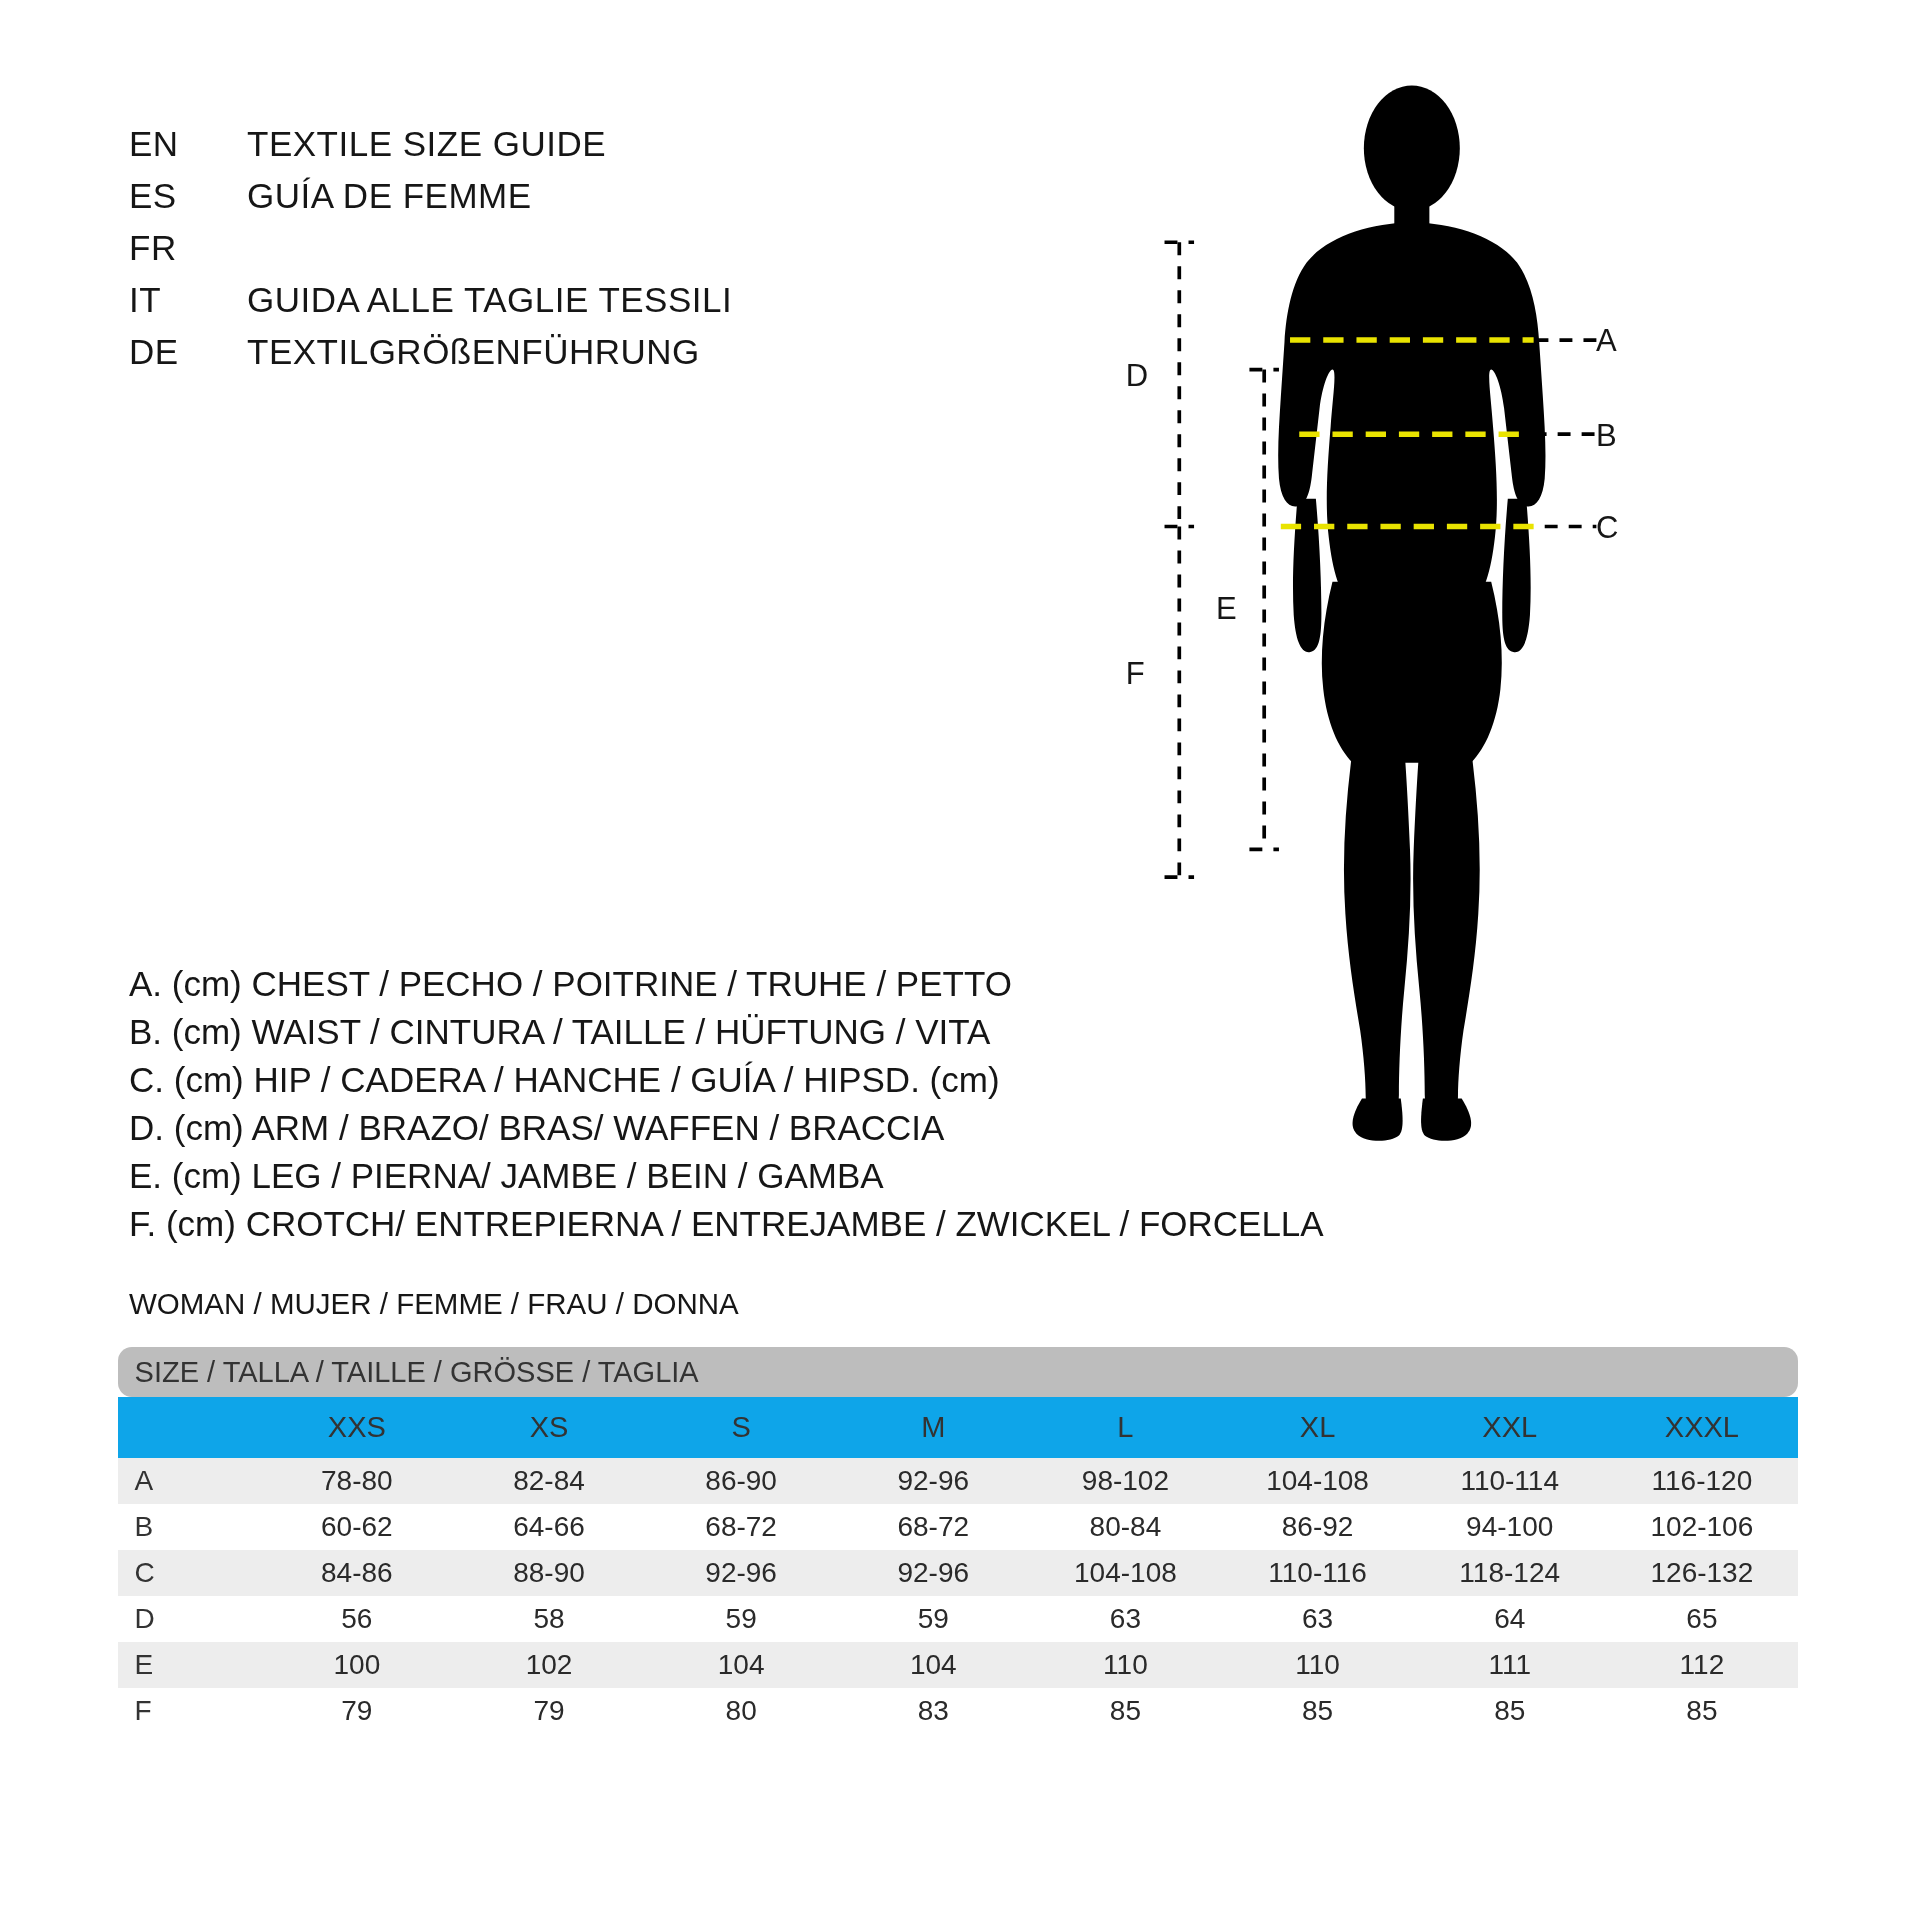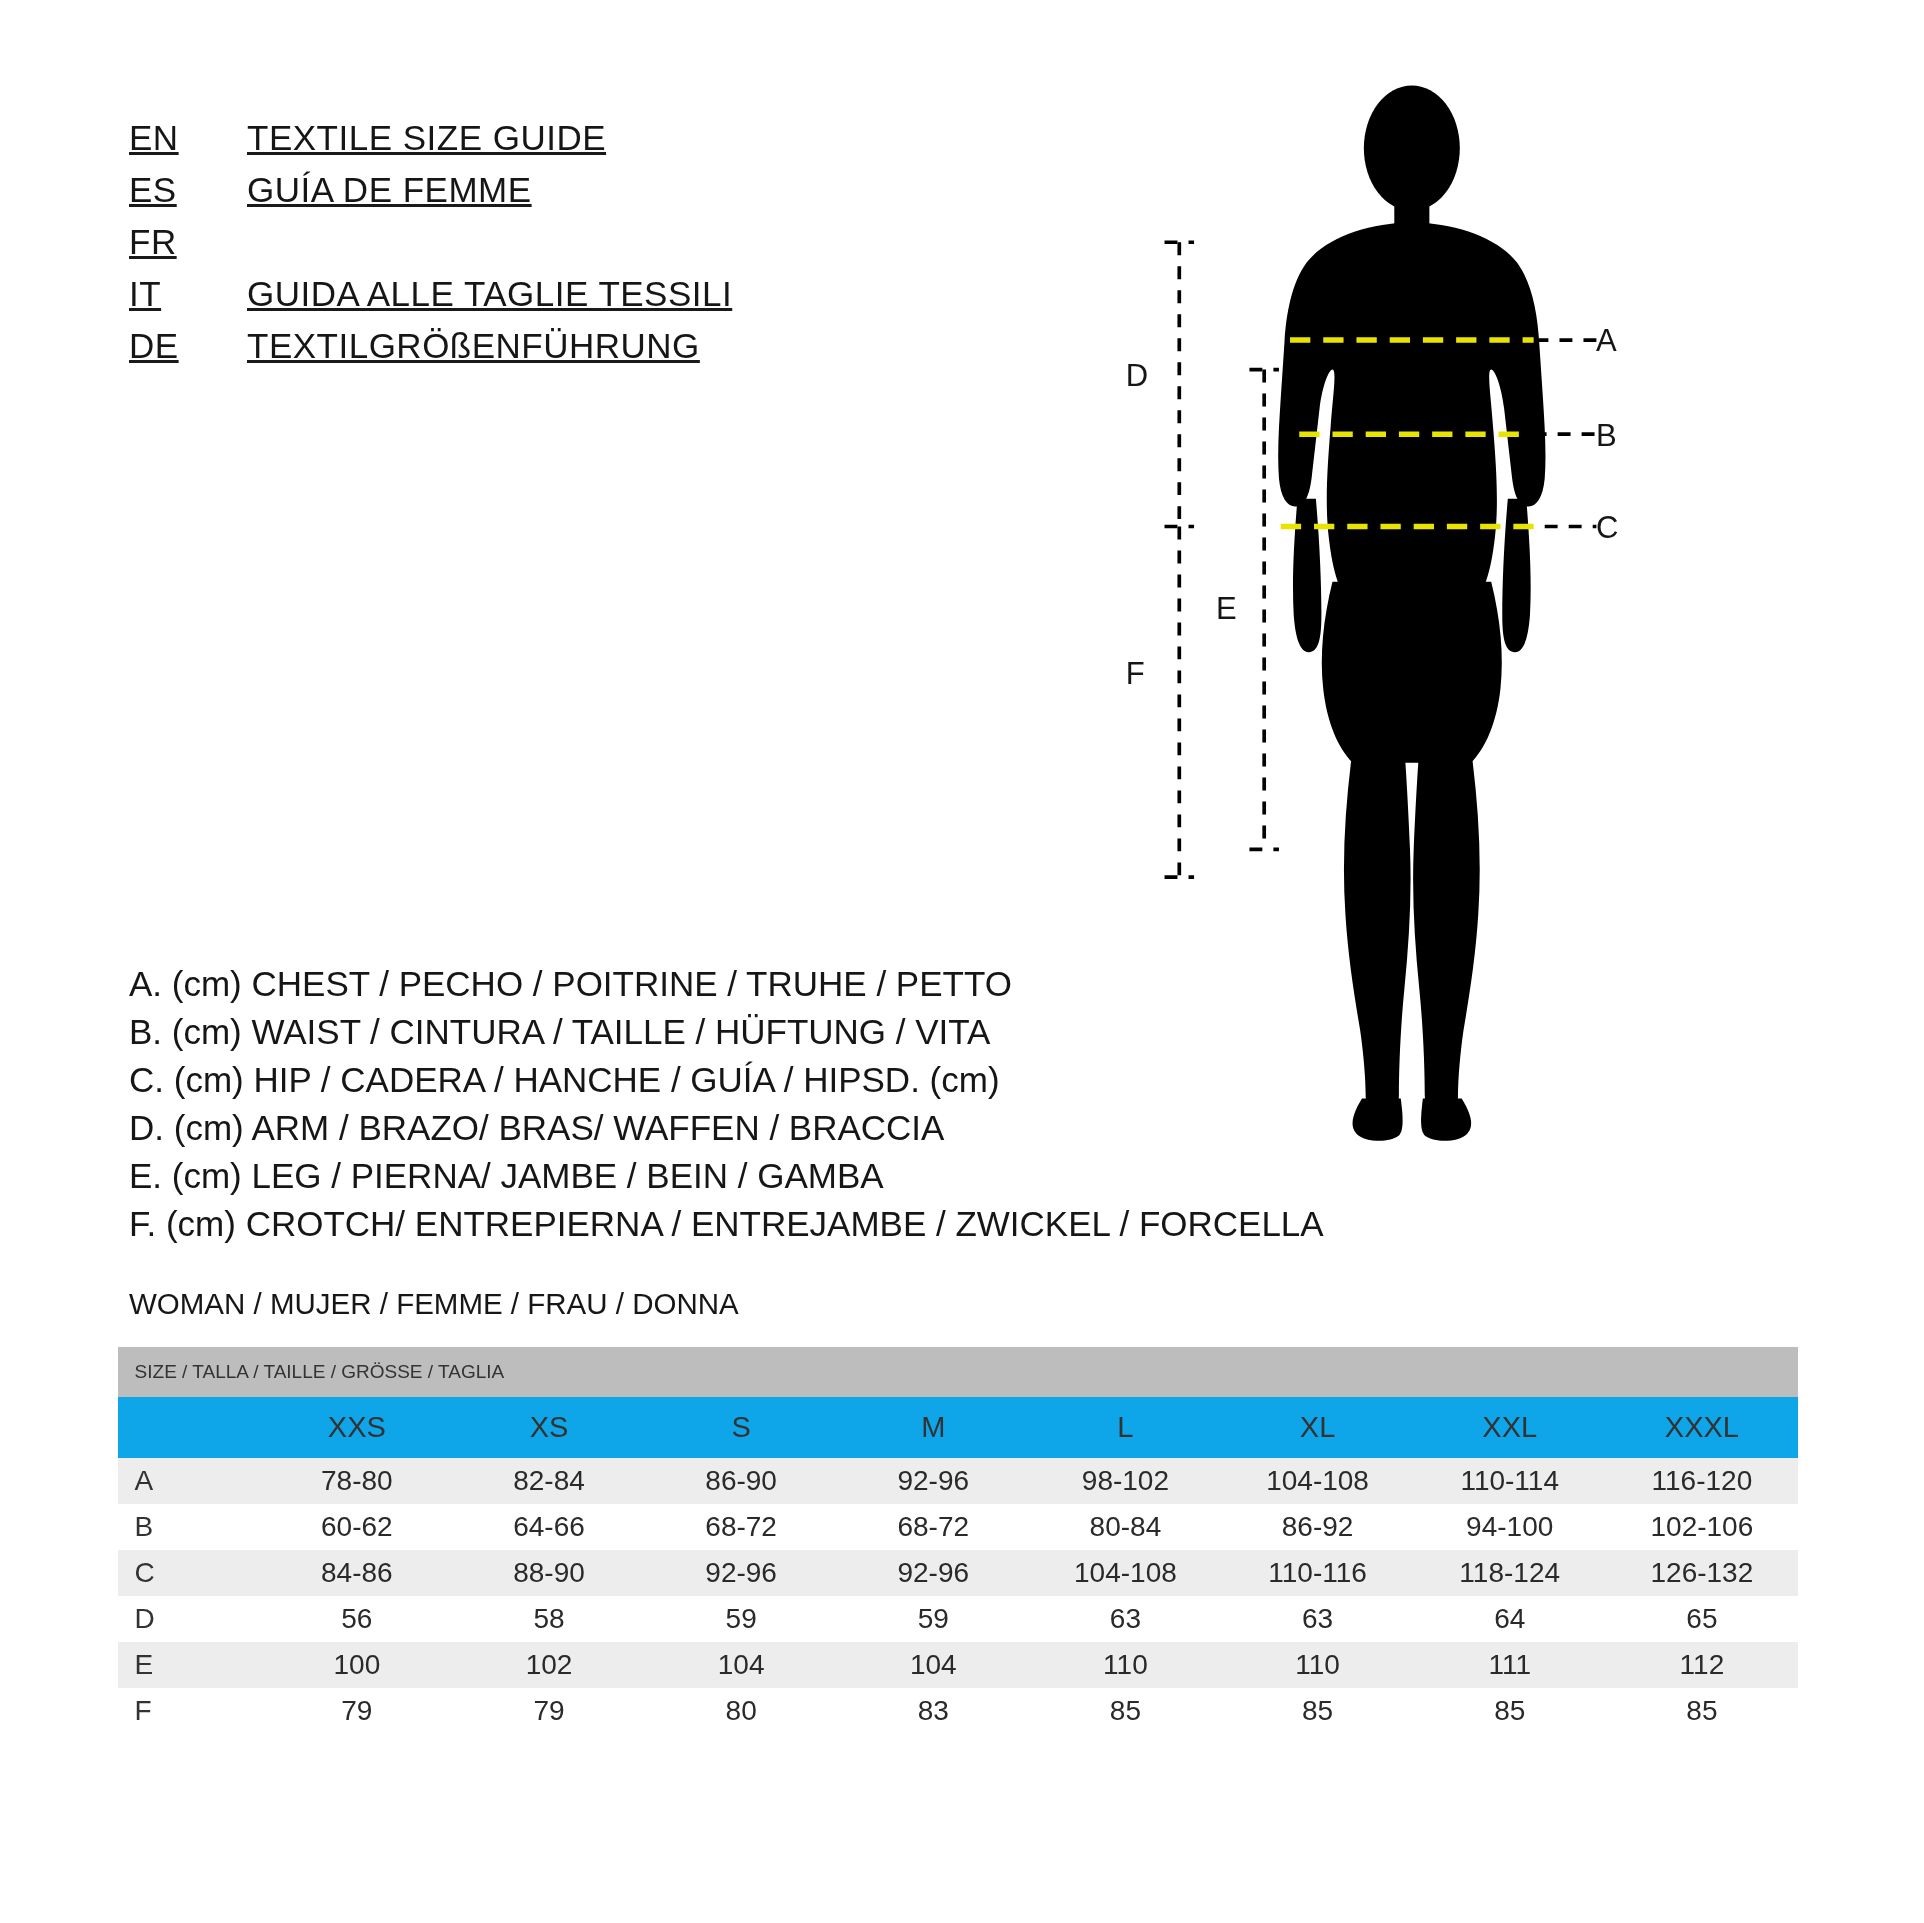--- a/index.html
+++ b/index.html
@@ -18,23 +18,22 @@
 
   
   #title-block {
     position: absolute;
     left: 129px;
     top: 118px;
     width: 831px;
   }
   .title-row {
     display: flex;
-    align-items: flex-start;
+    align-items: center;
     height: 52px;
-    text-decoration: underline;
   }
   .title-lang {
     width: 118px;
     font-size: 35px;
     letter-spacing: 0.5px;
     color: #161616;
   }
   .title-text {
     font-size: 35px;
     letter-spacing: 0.5px;
@@ -80,22 +79,23 @@
     padding: 0;
     height: 46px;
     font-weight: normal;
     text-align: center;
   }
   #size-table .hdr-row td {
     background: #bdbdbd;
     text-align: left;
     padding-left: 16.6px;
     height: 50px;
-    font-size: 19px;
+    font-size: 29px;
     color: #333;
+    border-radius: 14px;
   }
   #size-table .sizes-row td {
     background: #0ea5e9;
     font-size: 29px;
     color: #333;
     height: 61px;
   }
   #size-table tbody tr.shade td {
     background: #ededed;
   }

